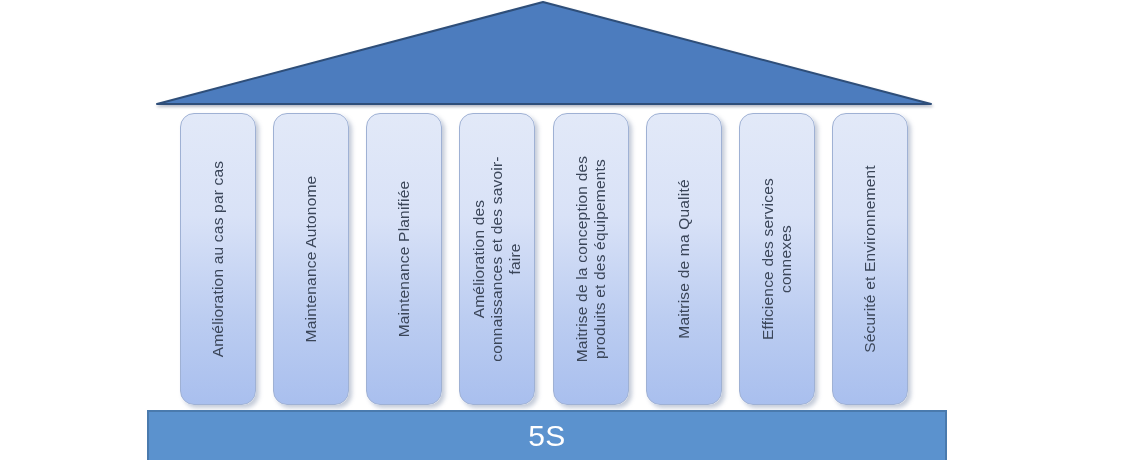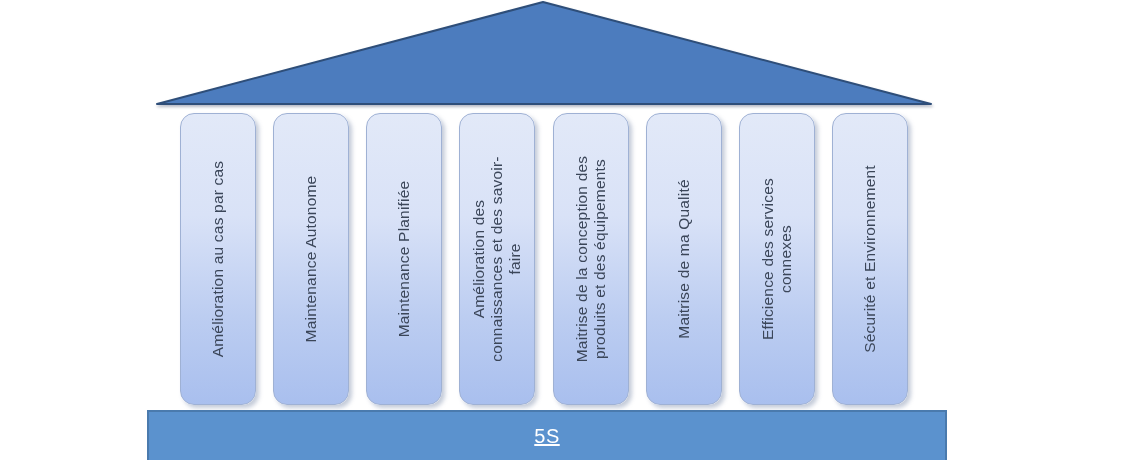--- a/index.html
+++ b/index.html
@@ -77,23 +77,22 @@
     height: 52px;
     box-sizing: border-box;
     background: #5b92ce;
     border: 2px solid #4a7aad;
     display: flex;
     align-items: center;
     justify-content: center;
   }
   .base-label {
     color: #ffffff;
-    font-size: 20px;
+    font-size: 30px;
     letter-spacing: 0.5px;
-    text-decoration: underline;
   }
 </style>
 </head>
 <body>
 
 <div id="stage">
 
   <svg id="roof-svg" width="1140" height="120" viewBox="0 0 1140 120">
     <polygon points="543,2 931,104 157,104" fill="#4c7cbe"></polygon>
   </svg>

